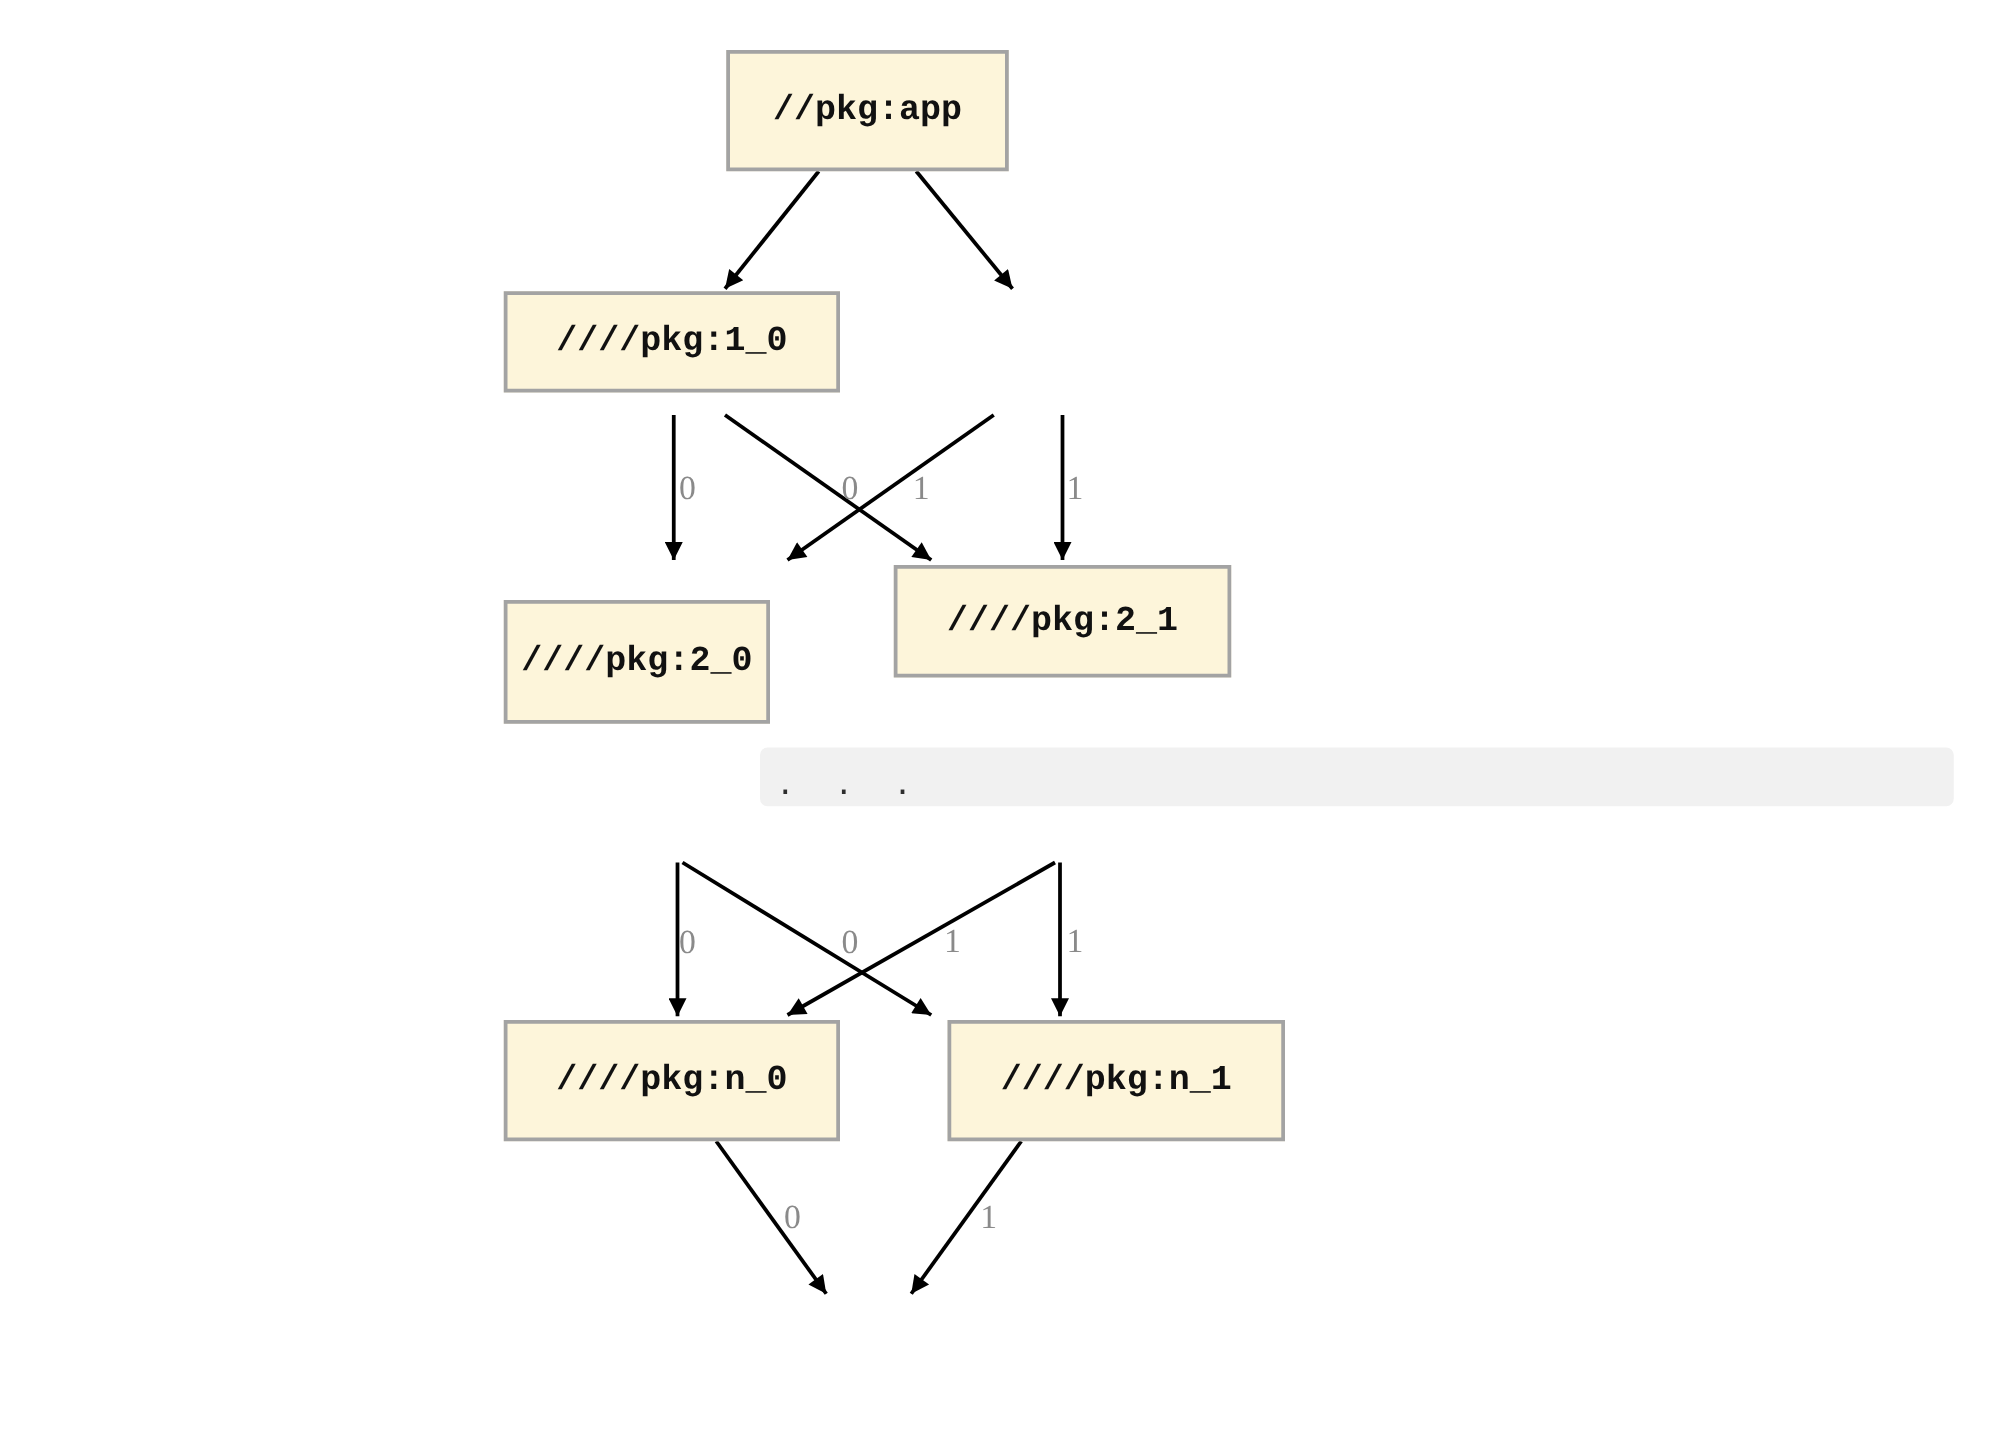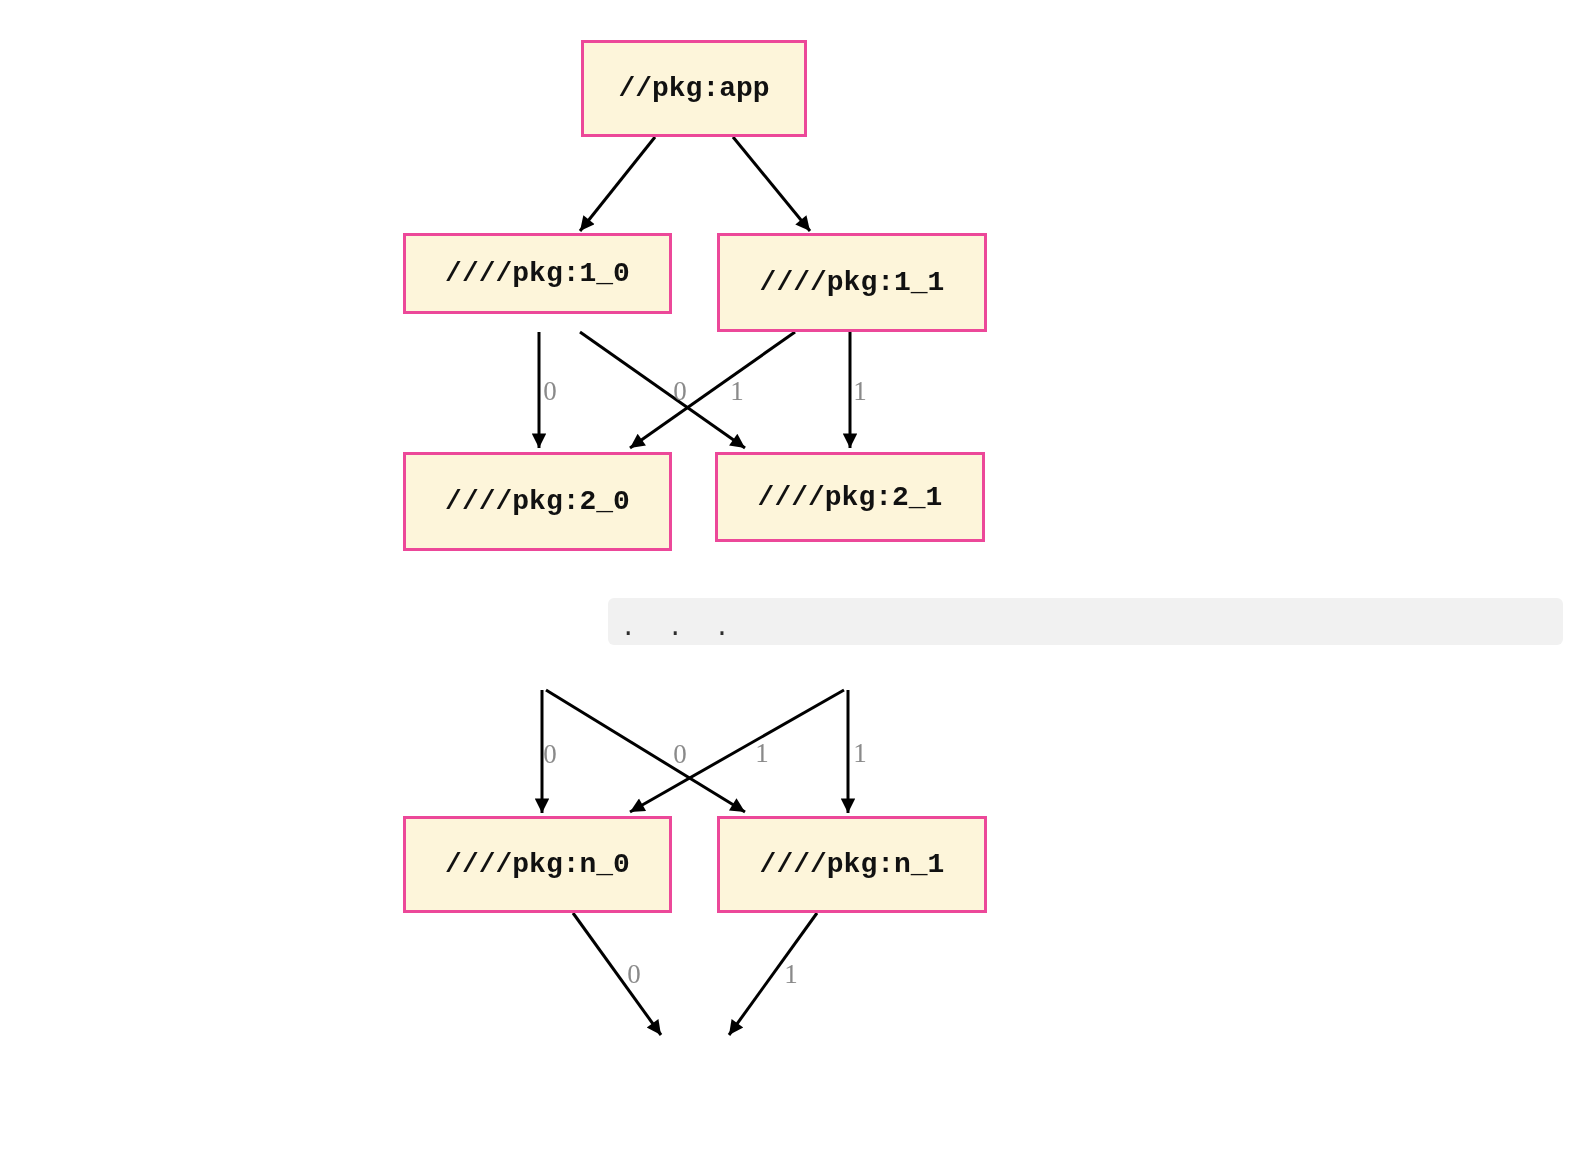--- a/index.html
+++ b/index.html
@@ -19,21 +19,21 @@
     position: absolute;
     left: 0;
     top: 0;
     width: 1592px;
     height: 1162px;
   }
   .node {
     position: absolute;
     box-sizing: border-box;
     background: #fdf5da;
-    border: 3px solid #ec4899;
+    border: 3px solid #a3a3a3;
     display: flex;
     align-items: center;
     justify-content: center;
   }
   .node-label {
     font-family: "Liberation Mono", "DejaVu Sans Mono", monospace;
     font-weight: bold;
     font-size: 28px;
     color: #111111;
     white-space: pre;
@@ -101,41 +101,38 @@
   </svg>
 
   <div class="node" style="left:581px; top:40px; width:226px; height:97px;">
     <span class="node-label">//pkg:app</span>
   </div>
 
   <div class="node" style="left:403px; top:233px; width:269px; height:81px;">
     <span class="node-label">////pkg:1_0</span>
   </div>
 
-  <div class="node" style="left:717px; top:233px; width:270px; height:99px;">
-    <span class="node-label">////pkg:1_1</span>
-  </div>
 
-  <div class="node" style="left:403px; top:452px; width:269px; height:99px;">
+  <div class="node" style="left:403px; top:480px; width:213px; height:99px;">
     <span class="node-label">////pkg:2_0</span>
   </div>
 
   <div class="node" style="left:691px; top:452px; width:270px; height:90px;margin-left:24px;">
     <span class="node-label">////pkg:2_1</span>
   </div>
 
   <div class="ellipsis-band">
     <span class="ellipsis-text">. . .</span>
   </div>
 
   <div class="node" style="left:403px; top:816px; width:269px; height:97px;">
     <span class="node-label">////pkg:n_0</span>
   </div>
 
-  <div class="node" style="left:717px; top:816px; width:270px; height:97px;">
+  <div class="node" style="left:758px; top:816px; width:270px; height:97px;">
     <span class="node-label">////pkg:n_1</span>
   </div>
 
 
   <div class="edge-label" style="left:550px; top:391px;">0</div>
   <div class="edge-label" style="left:680px; top:391px;">0</div>
   <div class="edge-label" style="left:737px; top:391px;">1</div>
   <div class="edge-label" style="left:860px; top:391px;">1</div>
 
   <div class="edge-label" style="left:550px; top:754px;">0</div>

